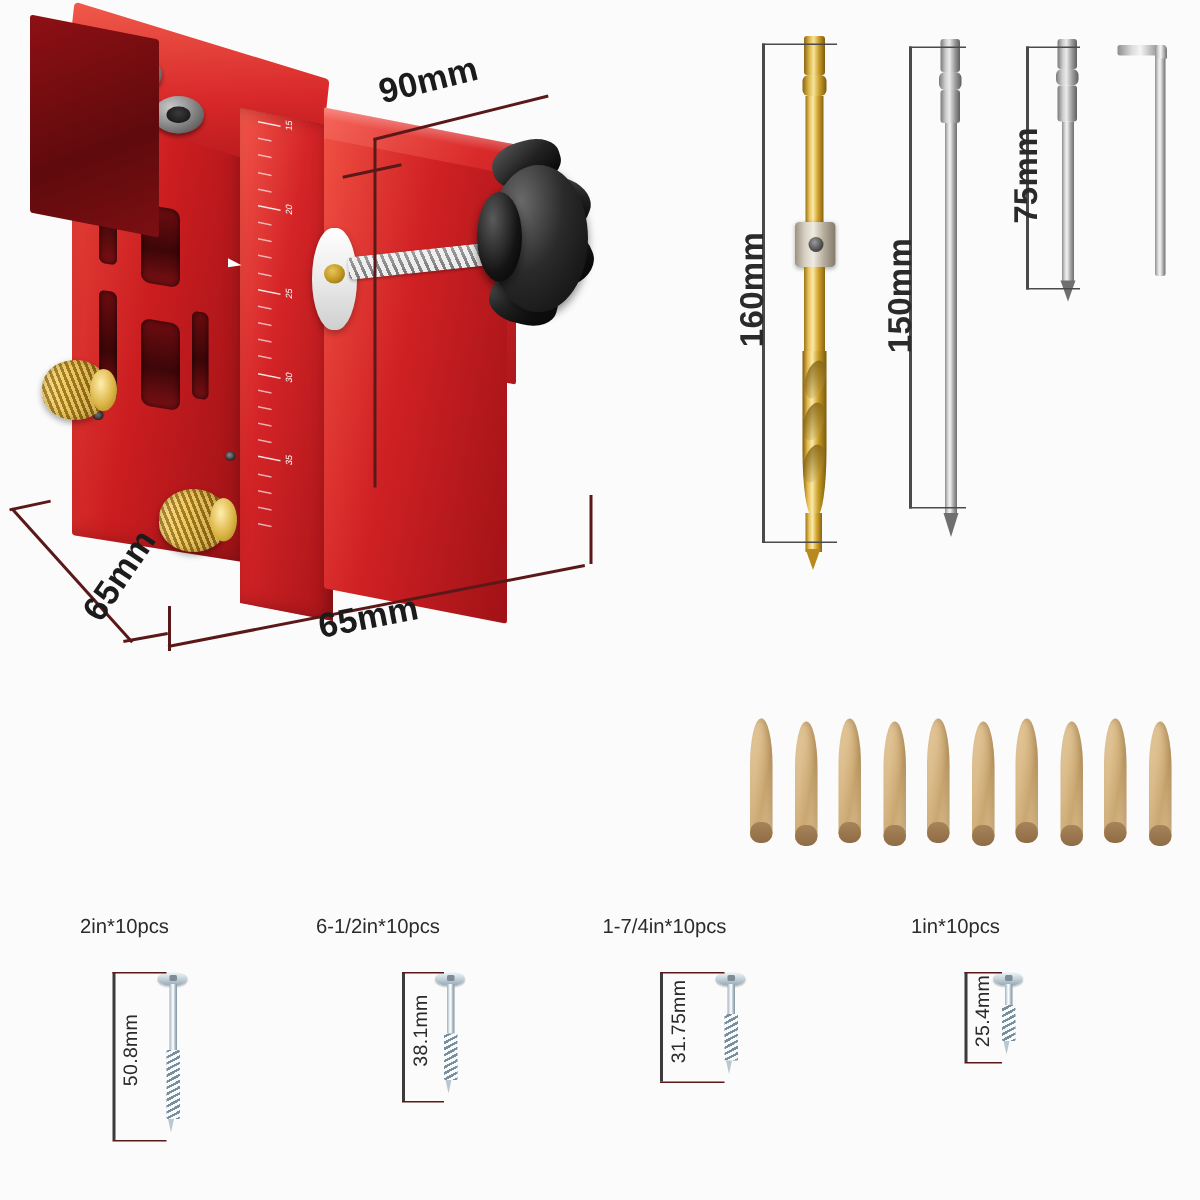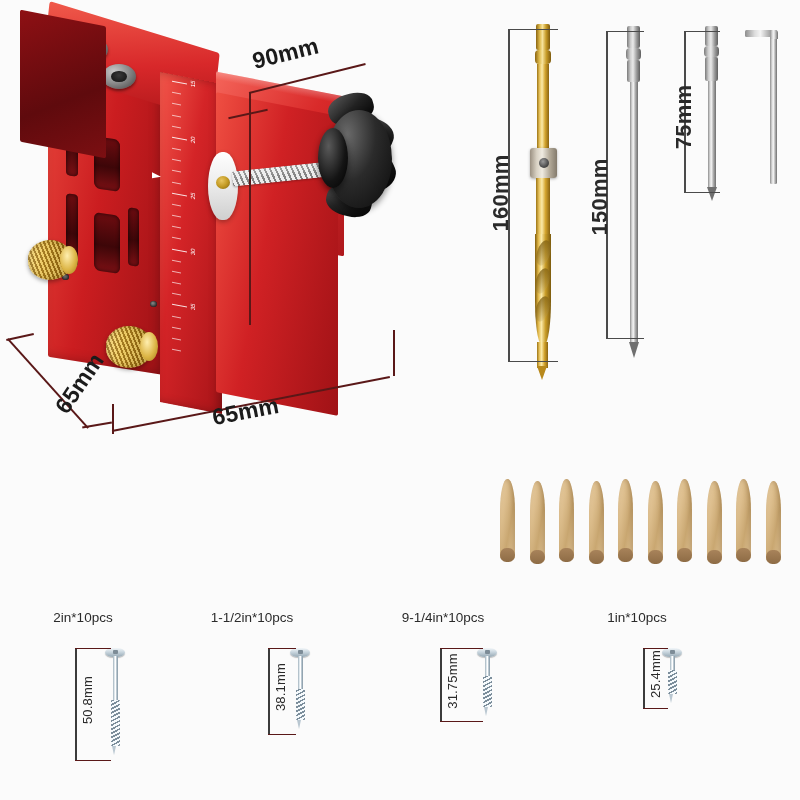--- a/index.html
+++ b/index.html
@@ -471,31 +471,31 @@
       <div class="part-caption" style="left: 83px; top: 10px; transform: translateX(-50%);">2in*10pcs</div>
       <div class="scr-head" style="left: 105px; top: 48px; width: 20px; height: 9px;"></div>
       <div class="scr-head-slot" style="left: 112.5px; top: 50px; width: 5px; height: 4px;"></div>
       <div class="scr-shaft" style="left: 112.5px; top: 56px; width: 5px; height: 43.68px;"></div>
       <div class="scr-thread" style="left: 110.5px; top: 99.68px; width: 9px; height: 46.32px;"></div>
       <div class="scr-tip" style="left: 112.4px; top: 146px;"></div>
       <div class="dim-line v thin" style="left: 75px; top: 48px; height: 112px;"></div>
       <div class="dim-tick h thin" style="left: 75px; top: 48px; width: 36px; height: 1.3px;"></div>
       <div class="dim-tick h thin" style="left: 75px; top: 160px; width: 36px; height: 1.3px;"></div>
       <div class="dim-label grey" style="font-size: 13px; font-weight: normal; left: 87px; top: 100px; transform: translate(-50%, -50%) rotate(-90deg);">50.8mm</div>
-      <div class="part-caption" style="left: 252px; top: 10px; transform: translateX(-50%);">1-1/2in*10pcs</div>
+      <div class="part-caption" style="left: 252px; top: 10px; transform: translateX(-50%);">6-1/2in*10pcs</div>
       <div class="scr-head" style="left: 290px; top: 48px; width: 20px; height: 9px;"></div>
       <div class="scr-head-slot" style="left: 297.5px; top: 50px; width: 5px; height: 4px;"></div>
       <div class="scr-shaft" style="left: 297.5px; top: 56px; width: 5px; height: 32.76px;"></div>
       <div class="scr-thread" style="left: 295.5px; top: 88.76px; width: 9px; height: 31.24px;"></div>
       <div class="scr-tip" style="left: 297.4px; top: 120px;"></div>
       <div class="dim-line v thin" style="left: 268px; top: 48px; height: 86px;"></div>
       <div class="dim-tick h thin" style="left: 268px; top: 48px; width: 28px; height: 1.3px;"></div>
       <div class="dim-tick h thin" style="left: 268px; top: 134px; width: 28px; height: 1.3px;"></div>
       <div class="dim-label grey" style="font-size: 13px; font-weight: normal; left: 280px; top: 87px; transform: translate(-50%, -50%) rotate(-90deg);">38.1mm</div>
-      <div class="part-caption" style="left: 443px; top: 10px; transform: translateX(-50%);">9-1/4in*10pcs</div>
+      <div class="part-caption" style="left: 443px; top: 10px; transform: translateX(-50%);">1-7/4in*10pcs</div>
       <div class="scr-head" style="left: 477px; top: 48px; width: 20px; height: 9px;"></div>
       <div class="scr-head-slot" style="left: 484.5px; top: 50px; width: 5px; height: 4px;"></div>
       <div class="scr-shaft" style="left: 484.5px; top: 56px; width: 5px; height: 19.5px;"></div>
       <div class="scr-thread" style="left: 482.5px; top: 75.5px; width: 9px; height: 31.5px;"></div>
       <div class="scr-tip" style="left: 484.4px; top: 107px;"></div>
       <div class="dim-line v thin" style="left: 440px; top: 48px; height: 73px;"></div>
       <div class="dim-tick h thin" style="left: 440px; top: 48px; width: 43px; height: 1.3px;"></div>
       <div class="dim-tick h thin" style="left: 440px; top: 121px; width: 43px; height: 1.3px;"></div>
       <div class="dim-label grey" style="font-size: 13px; font-weight: normal; left: 452px; top: 80.5px; transform: translate(-50%, -50%) rotate(-90deg);">31.75mm</div>
       <div class="part-caption" style="left: 637px; top: 10px; transform: translateX(-50%);">1in*10pcs</div>

